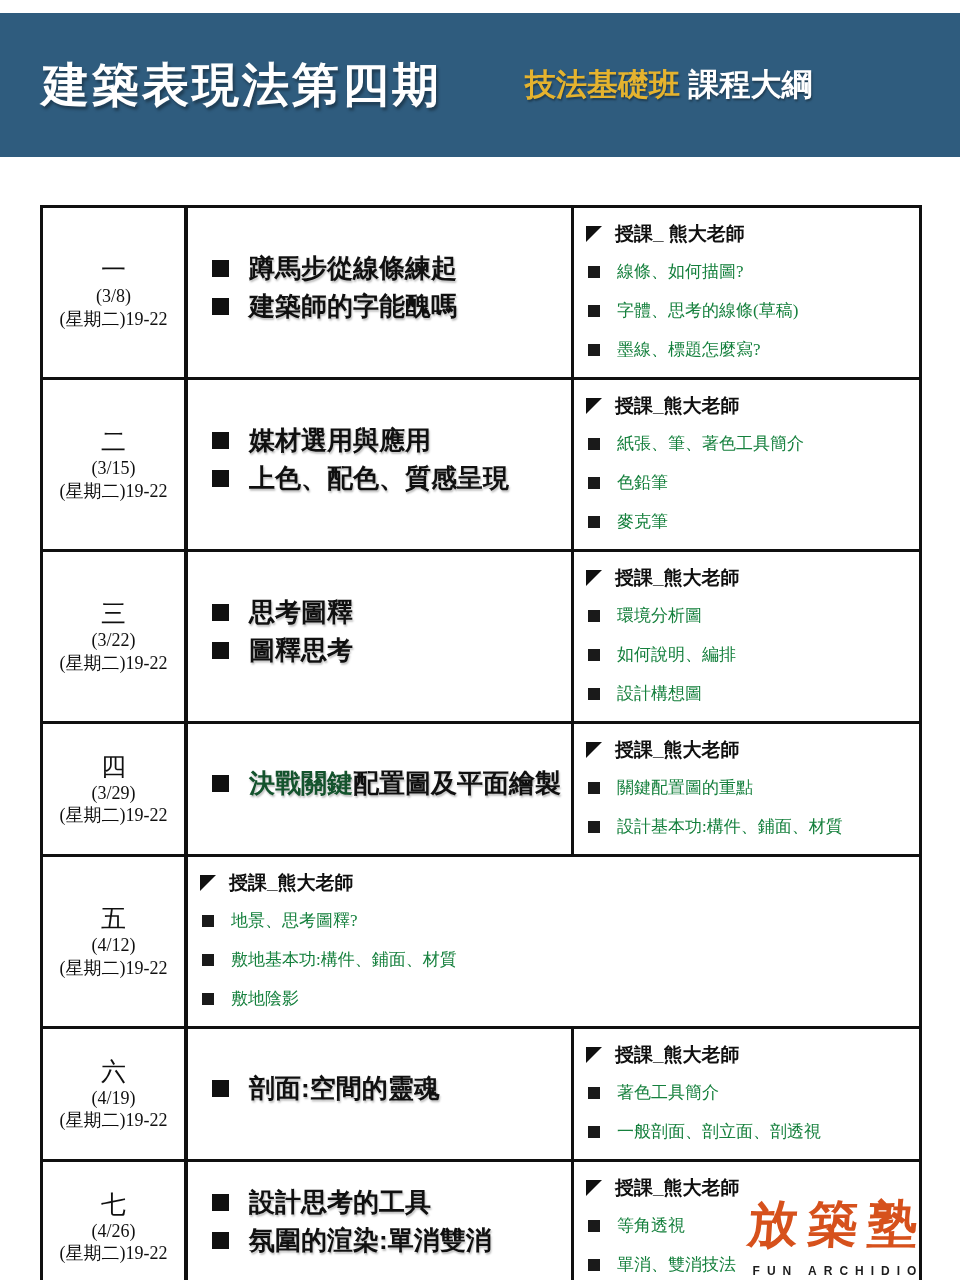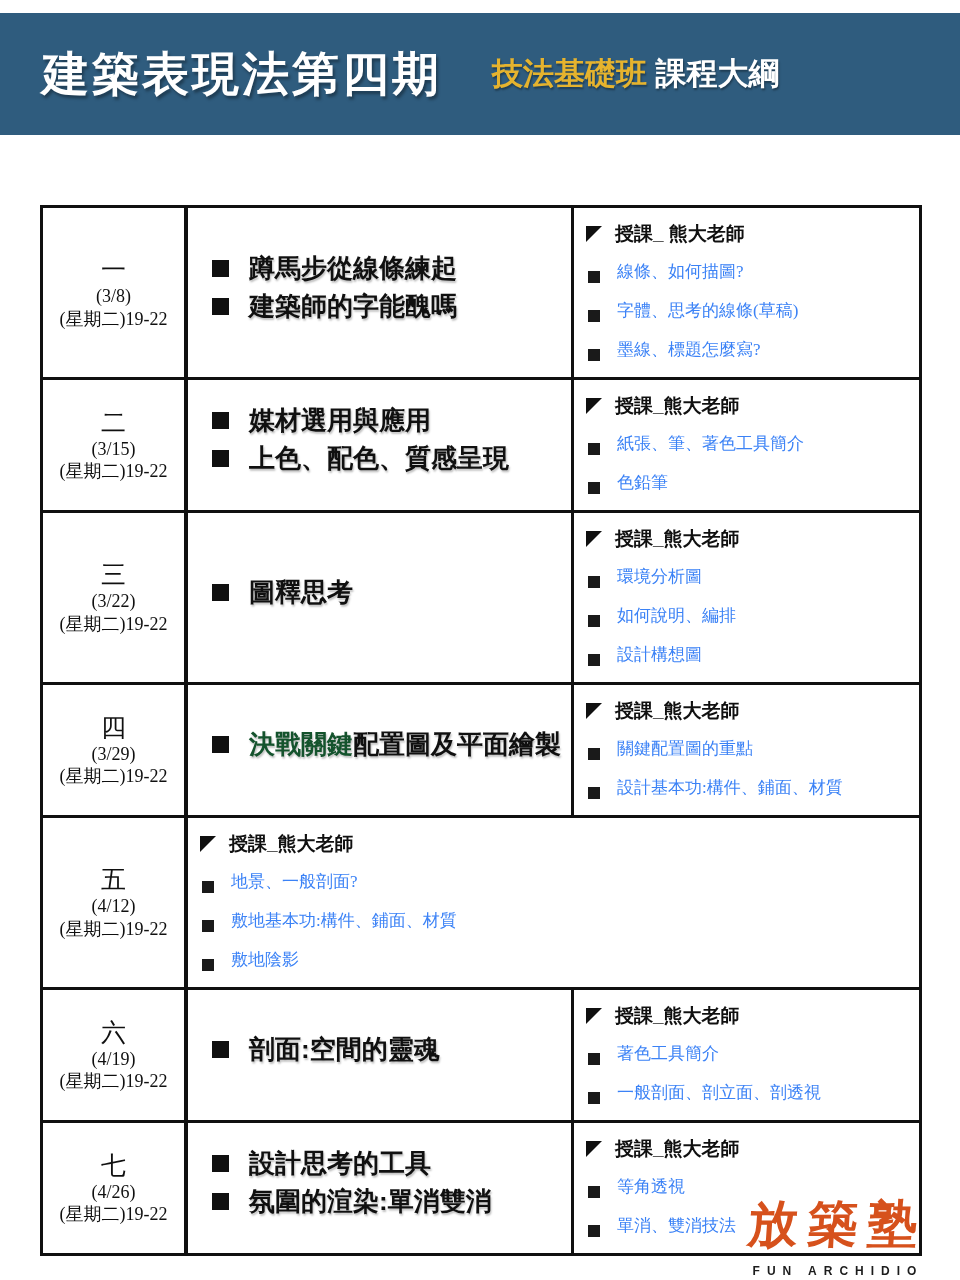--- a/index.html
+++ b/index.html
@@ -2,22 +2,22 @@
 <html><head>
 <meta charset="utf-8">
 <style>
   html,body { margin:0; padding:0; background:#ffffff; }
   .page {
     position:relative; width:960px; height:1280px; background:#ffffff;
     font-family:"Liberation Serif", serif; overflow:hidden;
   }
   
   .banner {
-    position:absolute; top:13px; left:0; width:960px; height:122px;
-    background:#2f5c7e; display:flex; align-items:center;
+    position:absolute; top:13px; left:0; width:960px; height:144px;
+    background:#2f5c7e; display:flex; align-items:center;gap:33px;
   }
   .banner .title {
     margin-left:42px; color:#ffffff; font-size:47px; font-weight:bold;
     font-family:"Liberation Sans", sans-serif; letter-spacing:3px;
     text-shadow:2px 3px 3px rgba(0,0,0,.35); white-space:nowrap;
   }
   .banner .subtitle {
     margin-left:50px; font-size:31px; font-weight:bold; white-space:nowrap;
     font-family:"Liberation Sans", sans-serif;
     text-shadow:1px 2px 2px rgba(0,0,0,.35);
@@ -63,22 +63,22 @@
     flex:1; box-sizing:border-box; display:flex; flex-direction:column;
     justify-content:center; padding:8px 4px 8px 12px;
   }
   .detail-head {
     display:flex; align-items:center; margin:5px 0;
     font-family:"Liberation Sans", sans-serif; font-weight:bold;
     font-size:19px; color:#101010; white-space:nowrap;
   }
   .detail-head svg { margin-right:13px; flex:none; }
   .detail-item {
-    display:flex; align-items:flex-end; margin:8px 0;
-    font-size:17px; color:#3b82f6; white-space:nowrap;
+    display:flex; align-items:center; margin:8px 0;
+    font-size:17px; color:#15803d; white-space:nowrap;
   }
   .detail-item .sq { width:12px; height:12px; background:#1a1a1a; margin:0 17px 0 2px; flex:none; }
   
   .logo {
     position:absolute; top:1198px; right:32px; text-align:center;
   }
   .logo-cn {
     color:#d6511c; font-size:50px; font-weight:bold; line-height:1.05;
     letter-spacing:10px; font-family:"Liberation Serif", serif;
     transform:skewX(-4deg); white-space:nowrap;
@@ -160,31 +160,39 @@
             <span>授課_熊大老師</span>
           </div>
           <div class="detail-item">
             <span class="sq"></span>
             <span>紙張、筆、著色工具簡介</span>
           </div>
           <div class="detail-item">
             <span class="sq"></span>
             <span>色鉛筆</span>
           </div>
+          <div class="detail-item">
+            <span class="sq"></span>
+            <span>麥克筆</span>
+          </div>
         </div>
       </div>
       <div class="row">
         <div class="c-session">
           <div class="session-num">三</div>
           <div class="session-date">(3/22)</div>
           <div class="session-time">(星期二)19-22</div>
         </div>
         <div class="c-topics">
           <div class="topic">
             <span class="sq"></span>
+            <span><span>思考圖釋</span></span>
+          </div>
+          <div class="topic">
+            <span class="sq"></span>
             <span><span>圖釋思考</span></span>
           </div>
         </div>
         <div class="c-details">
           <div class="detail-head">
             <svg width="16" height="16" viewBox="0 0 20 20">
               <polygon points="0,0 20,0 0,20" fill="#101010"></polygon>
             </svg>
             <span>授課_熊大老師</span>
           </div>
@@ -239,21 +247,21 @@
         </div>
         <div class="c-details">
           <div class="detail-head">
             <svg width="16" height="16" viewBox="0 0 20 20">
               <polygon points="0,0 20,0 0,20" fill="#101010"></polygon>
             </svg>
             <span>授課_熊大老師</span>
           </div>
           <div class="detail-item">
             <span class="sq"></span>
-            <span>地景、一般剖面?</span>
+            <span>地景、思考圖釋?</span>
           </div>
           <div class="detail-item">
             <span class="sq"></span>
             <span>敷地基本功:構件、鋪面、材質</span>
           </div>
           <div class="detail-item">
             <span class="sq"></span>
             <span>敷地陰影</span>
           </div>
         </div>

